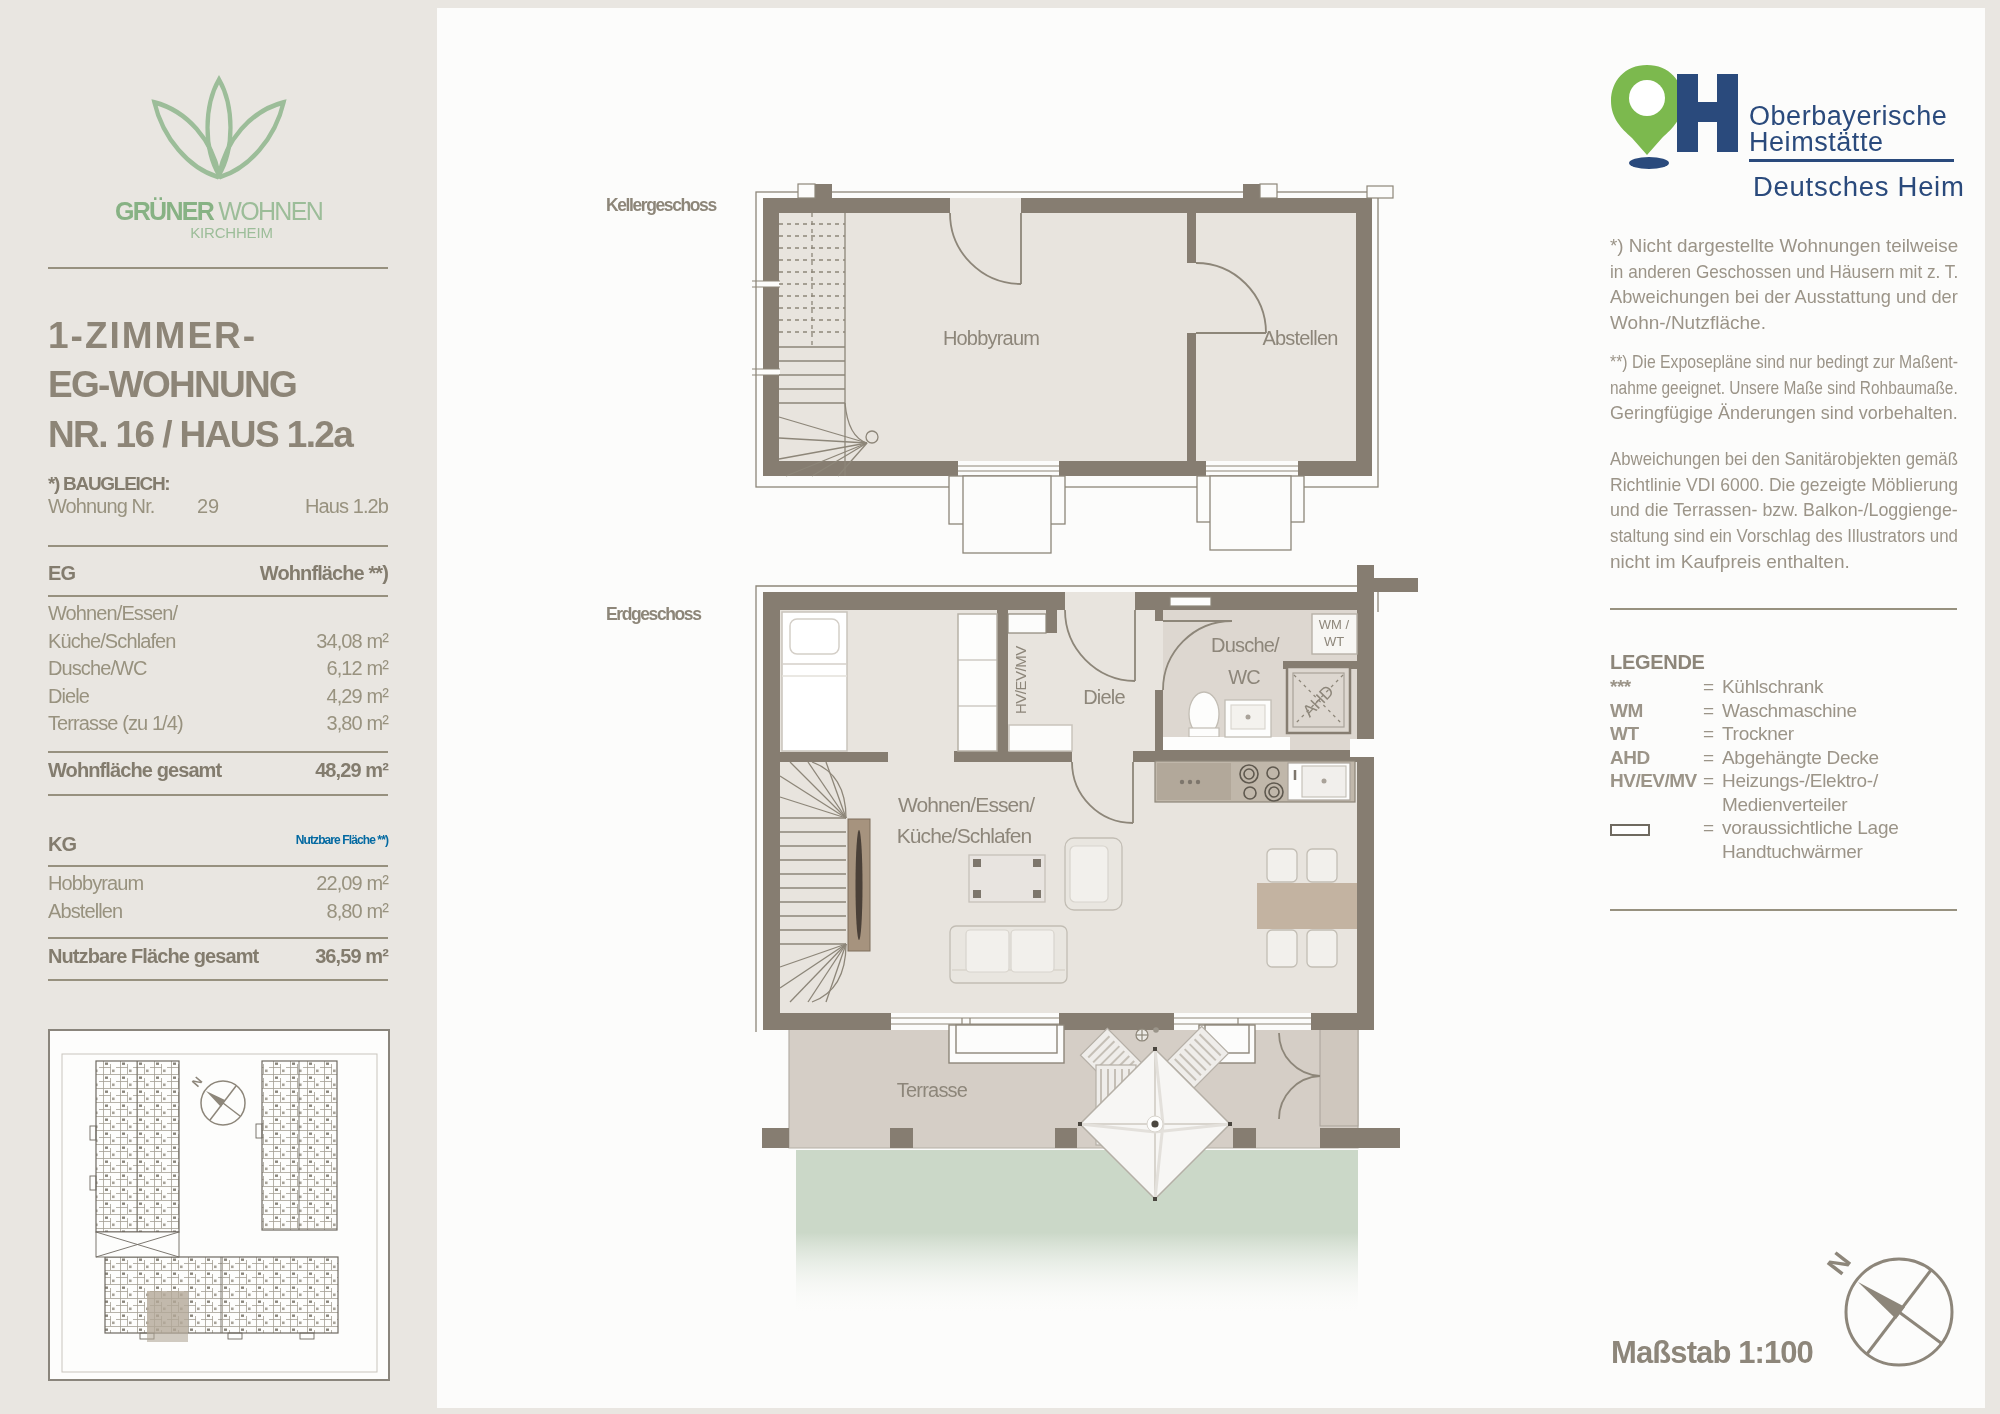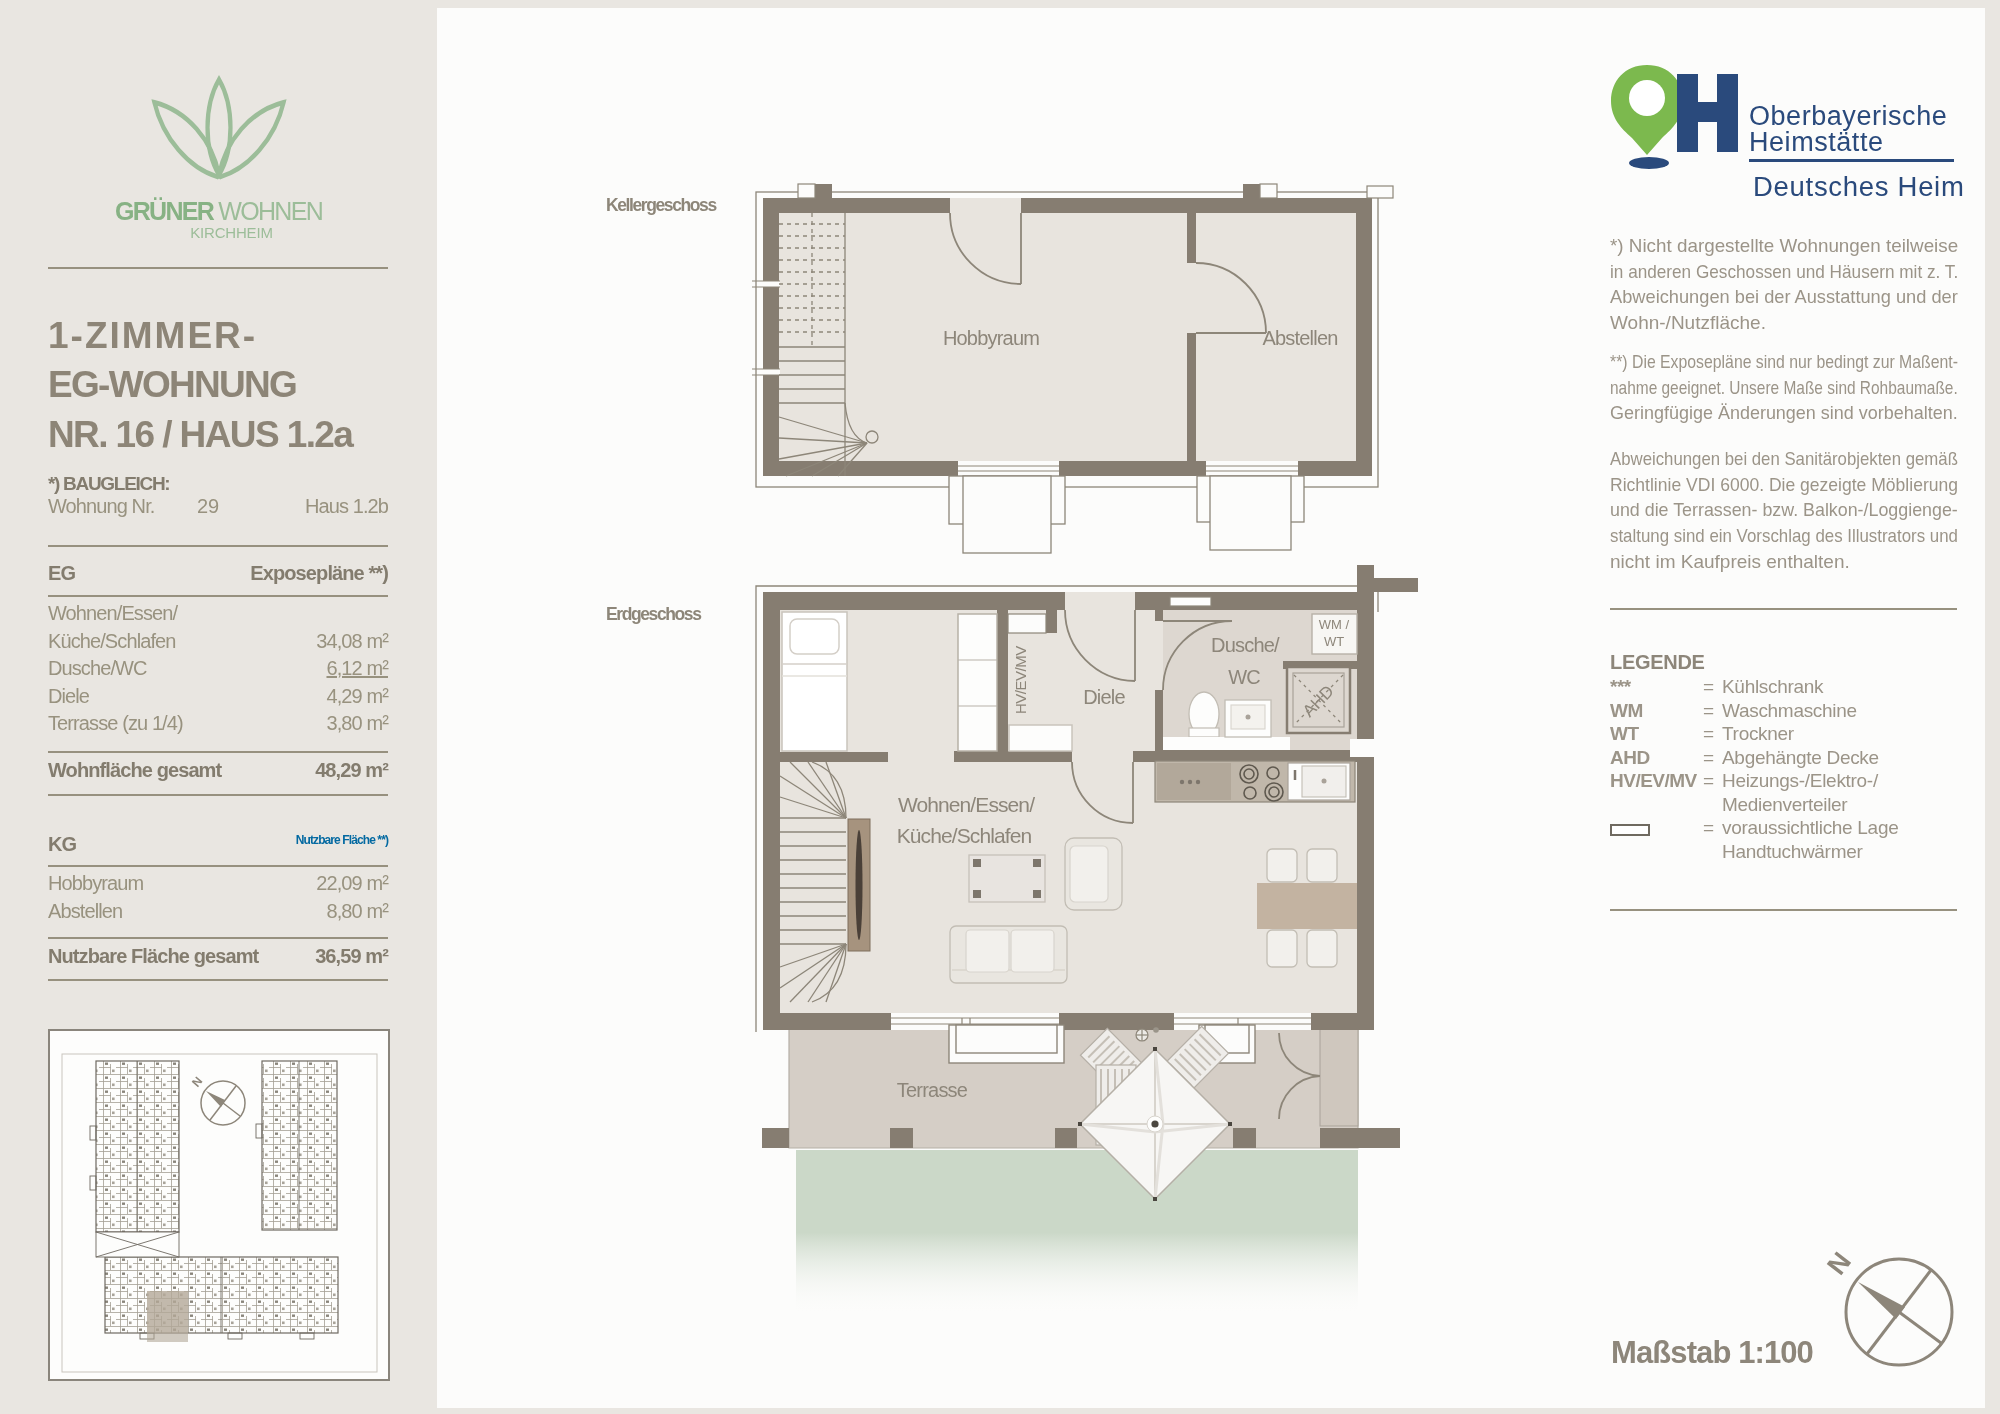--- a/index.html
+++ b/index.html
@@ -31,27 +31,27 @@
 <div class="abs" style="left:48px;top:364px;font-size:37px;font-weight:bold;letter-spacing:-1.7px;color:#8d8577;white-space:nowrap;">EG-WOHNUNG</div>
 <div class="abs" style="left:48px;top:414px;font-size:37px;font-weight:bold;letter-spacing:-1.6px;color:#8d8577;white-space:nowrap;">NR. 16 / HAUS 1.2a</div>
 
 <div class="abs" style="left:48px;top:473px;font-size:19px;font-weight:bold;letter-spacing:-1.3px;color:#837c6e;">*) BAUGLEICH:</div>
 <div class="abs sb" style="left:48px;top:495px;font-size:20px;letter-spacing:-0.9px;">Wohnung Nr.</div>
 <div class="abs sb" style="left:197px;top:495px;font-size:20px;">29</div>
 <div class="abs sb" style="left:48px;top:495px;width:340px;text-align:right;font-size:20px;letter-spacing:-0.9px;">Haus 1.2b</div>
 
 <div class="hr" style="left:48px;top:545px;width:340px;"></div>
 <div class="abs" style="left:48px;top:562px;font-size:20px;font-weight:bold;letter-spacing:-0.9px;color:#837c6e;">EG</div>
-<div class="abs" style="left:48px;top:562px;width:340px;text-align:right;font-size:20px;font-weight:bold;letter-spacing:-0.9px;color:#837c6e;">Exposepläne **)</div>
+<div class="abs" style="left:48px;top:562px;width:340px;text-align:right;font-size:20px;font-weight:bold;letter-spacing:-0.9px;color:#837c6e;">Wohnfläche **)</div>
 <div class="hr" style="left:48px;top:595px;width:340px;"></div>
 
 <div class="abs sb" style="left:48px;top:600px;width:340px;font-size:20px;letter-spacing:-0.9px;line-height:27.5px;">
 Wohnen/Essen/<span style="float:right;">&nbsp;</span><br>
 Küche/Schlafen<span style="float:right;">34,08 m²</span><br>
-Dusche/WC<span style="float:right;text-decoration:underline;">6,12 m²</span><br>
+Dusche/WC<span style="float:right;">6,12 m²</span><br>
 Diele<span style="float:right;">4,29 m²</span><br>
 Terrasse (zu 1/4)<span style="float:right;">3,80 m²</span>
 </div>
 <div class="hr" style="left:48px;top:751px;width:340px;"></div>
 <div class="abs" style="left:48px;top:759px;width:340px;font-size:20px;font-weight:bold;letter-spacing:-0.9px;color:#837c6e;">Wohnfläche gesamt<span style="float:right;">48,29 m²</span></div>
 <div class="hr" style="left:48px;top:794px;width:340px;"></div>
 
 <div class="abs" style="left:48px;top:833px;font-size:20px;font-weight:bold;letter-spacing:-0.9px;color:#837c6e;">KG</div>
 <div class="abs" style="left:48px;top:833px;width:340px;text-align:right;font-size:12px;font-weight:bold;letter-spacing:-0.9px;color:#0369a1;">Nutzbare Fläche **)</div>
 <div class="hr" style="left:48px;top:865px;width:340px;"></div>

